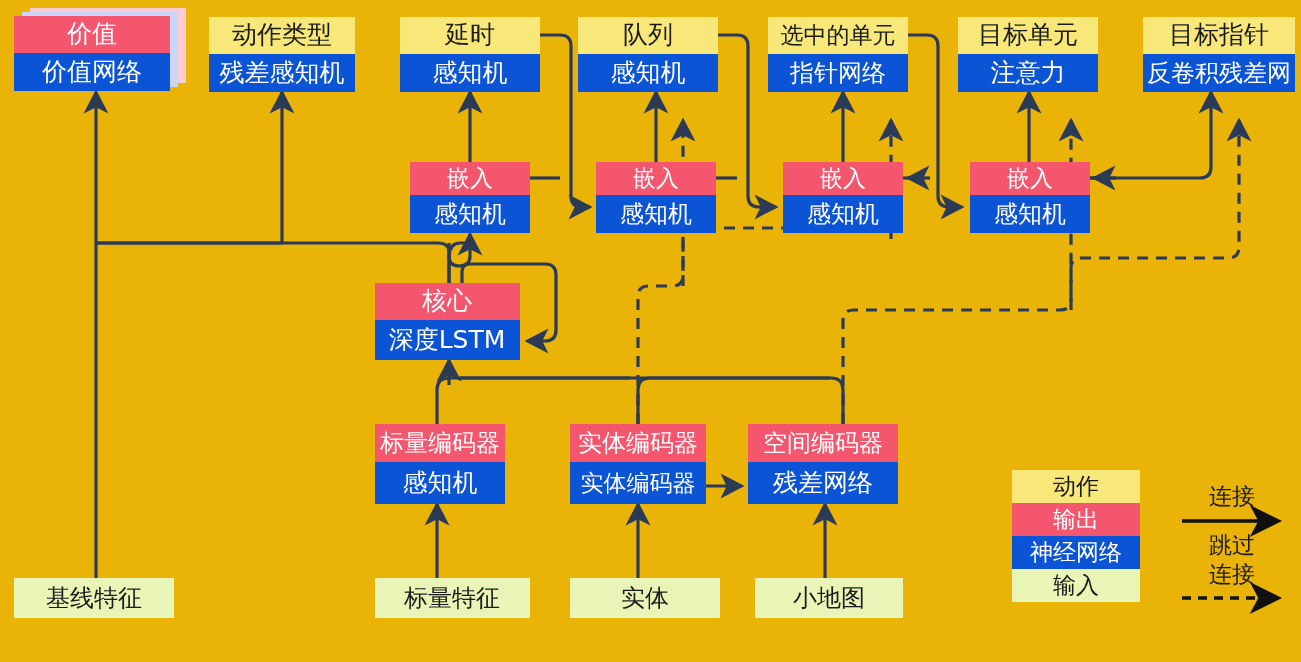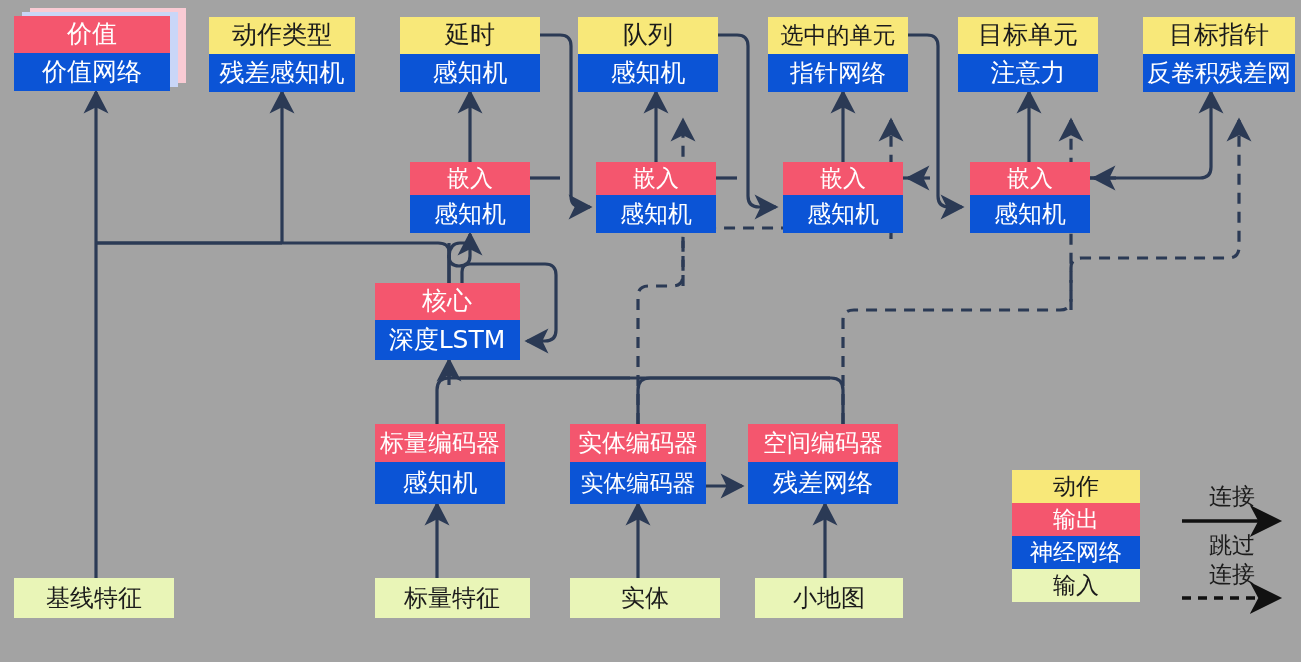--- a/index.html
+++ b/index.html
@@ -1,18 +1,18 @@
 <!DOCTYPE html>
 <html><head>
 <meta charset="utf-8">
 <style>
   html,body{margin:0;padding:0;background:#ffffff;}
   body{width:1301px;height:662px;overflow:hidden;
        font-family:"DejaVu Sans","Liberation Sans",sans-serif;}
-  #stage{position:relative;width:1301px;height:662px;background:#a3a3a3;}
+  #stage{position:relative;width:1301px;height:662px;background:#eab308;}
   svg{position:absolute;left:0;top:0;width:1301px;height:662px;}
   .lbl{font-family:"DejaVu Sans","Liberation Sans",sans-serif;
        text-anchor:middle;dominant-baseline:middle;}
   .dark{fill:#1b1b1b;}
   .light{fill:#ffffff;}
 </style>
 </head>
 <body>
 
 <div id="stage">

